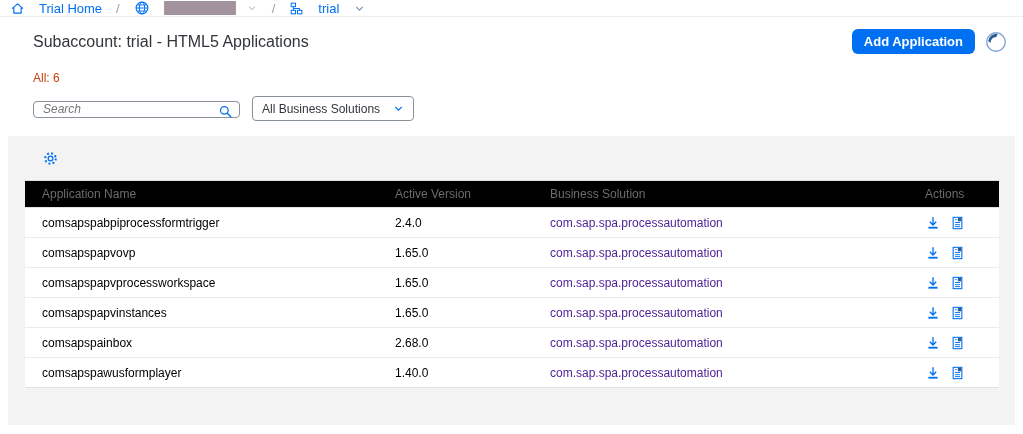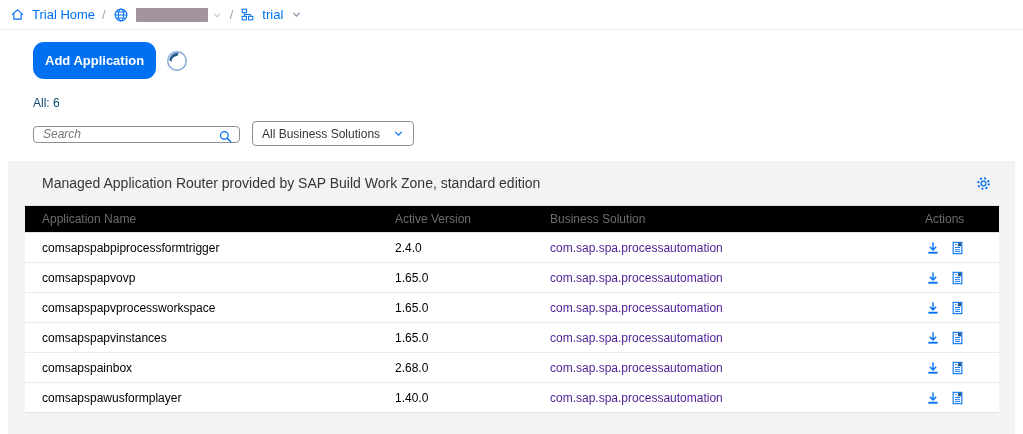--- a/index.html
+++ b/index.html
@@ -1,38 +1,38 @@
 <!DOCTYPE html>
 <html><head>
 <meta charset="utf-8">
 <style>
   * { margin:0; padding:0; box-sizing:border-box; }
   html,body { width:1023px; height:434px; overflow:hidden; background:#fff;
     font-family:"Liberation Sans", sans-serif; color:#32363a; }
 
   
-  .crumb-bar { height:30px; display:flex; align-items:center; gap:7px;
+  .crumb-bar { height:17px; display:flex; align-items:center; gap:14px;
     padding:0 10px; border-bottom:1px solid #ededed; background:#fff; font-size:13px; }
   .crumb-link { color:#0070f2; text-decoration:none; cursor:pointer; }
   .crumb-sep { color:#99a5b0; font-size:13px; }
   .crumb-bar svg { display:block; }
   .redacted { width:72px; height:14px; background:#a2939e; border-radius:1px; display:inline-block; }
   .chev-light { margin-left:-4px; }
 
   
   .page-header { background:#fff; padding:12px 16px 15px 33px; }
   .title-row { display:flex; align-items:center; justify-content:space-between; }
   .page-title { font-size:16px; font-weight:400; color:#32363a; }
   .header-actions { display:flex; align-items:center; gap:10px; }
-  .btn-primary { background:#0070f2; color:#fff; border:none; border-radius:11px;
-    font-size:13px; font-weight:700; padding:5px 12px; height:37px; cursor:pointer;
+  .btn-primary { background:#0070f2; color:#fff; border:none; border-radius:6px;
+    font-size:13px; font-weight:700; padding:5px 12px; height:25px; cursor:pointer;
     font-family:"Liberation Sans", sans-serif; }
   .round-btn { width:22px; height:22px; border:none; background:transparent; padding:0; cursor:pointer; }
 
-  .count-label { margin-top:17px; font-size:12px; color:#0c4a6e; }
+  .count-label { margin-top:17px; font-size:12px; color:#c2410c; }
 
   .filter-row { margin-top:11px; display:flex; align-items:center; gap:12px; }
   .search-box { position:relative; width:207px; }
   .search-box input { width:100%; height:17px; border:1px solid #89919a; border-radius:4px;
     padding:0 28px 0 9px; font-size:12px; font-family:"Liberation Sans", sans-serif; color:#32363a; }
   .search-box input::placeholder { font-style:italic; color:#74777a; }
   .search-box .search-icon { position:absolute; right:7px; top:5px; cursor:pointer; }
   .select-box { width:162px; height:25px; border:1px solid #89919a; border-radius:4px;
     background:#fff; display:flex; align-items:center; justify-content:space-between;
     padding:0 8px 0 9px; font-size:12px; cursor:pointer; color:#32363a; }
@@ -82,20 +82,21 @@
     <path d="M5.2 6.8 V9 H12.8 V11.2 M5.2 9 V11.2" fill="none" stroke="#0070f2" stroke-width="1.2"></path>
   </svg>
   <a class="crumb-link">trial</a>
   <svg width="13" height="13" viewBox="0 0 18 18">
     <path d="M4.5 6.8 L9 11.4 L13.5 6.8" fill="none" stroke="#7f96ab" stroke-width="1.7"></path>
   </svg>
 </div>
 
 <div class="page-header">
   <div class="title-row">
+    <h1 class="page-title">Subaccount: trial - HTML5 Applications</h1>
     <div class="header-actions">
       <button class="btn-primary">Add Application</button>
       <button class="round-btn">
         <svg width="22" height="22" viewBox="0 0 22 22">
           <circle cx="11" cy="11" r="9.3" fill="#ffffff" stroke="#7fa6d6" stroke-width="1.4"></circle>
           <path d="M3.2 10.2 A8.3 8.3 0 0 1 12.6 2.9 L11.4 5.9 A5.6 5.6 0 0 0 5.6 11.8 Z" fill="#2b5d8f"></path>
         </svg>
       </button>
     </div>
   </div>
@@ -114,21 +115,20 @@
       <span>All Business Solutions</span>
       <svg width="13" height="13" viewBox="0 0 18 18">
         <path d="M4.5 6.8 L9 11.4 L13.5 6.8" fill="none" stroke="#0070f2" stroke-width="1.7"></path>
       </svg>
     </div>
   </div>
 </div>
 
 <div class="panel">
   <div class="panel-toolbar">
-    <span class="panel-title">Managed Application Router provided by SAP Build Work Zone, standard edition</span>
     <button class="icon-btn">
       <svg width="17" height="17" viewBox="0 0 18 18">
         <circle cx="9" cy="9" r="5.6" fill="none" stroke="#0070f2" stroke-width="2.1" stroke-dasharray="2 2.4"></circle>
         <circle cx="9" cy="9" r="2.5" fill="none" stroke="#0070f2" stroke-width="1.3"></circle>
       </svg>
     </button>
   </div>
 
   <table class="apps">
     <colgroup>

